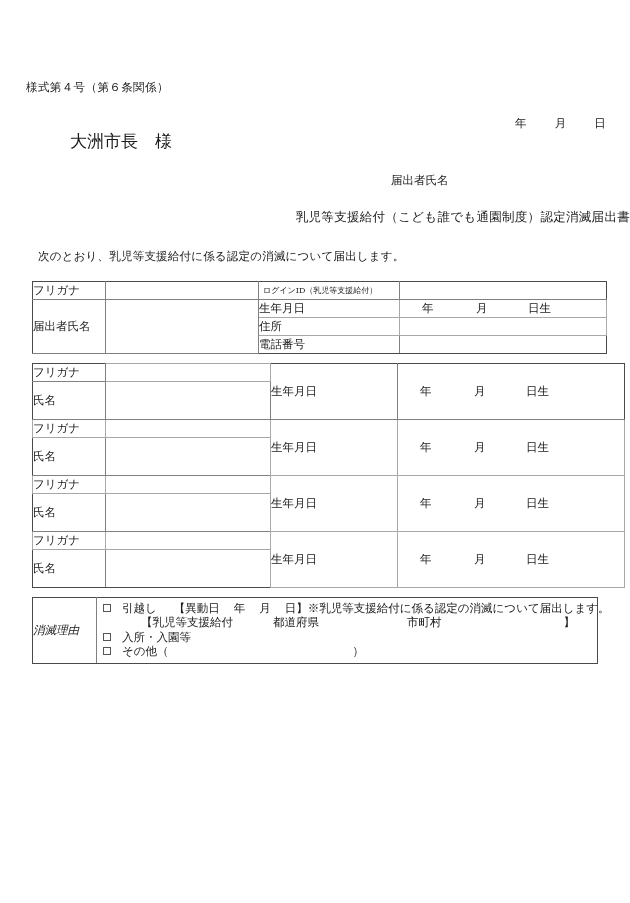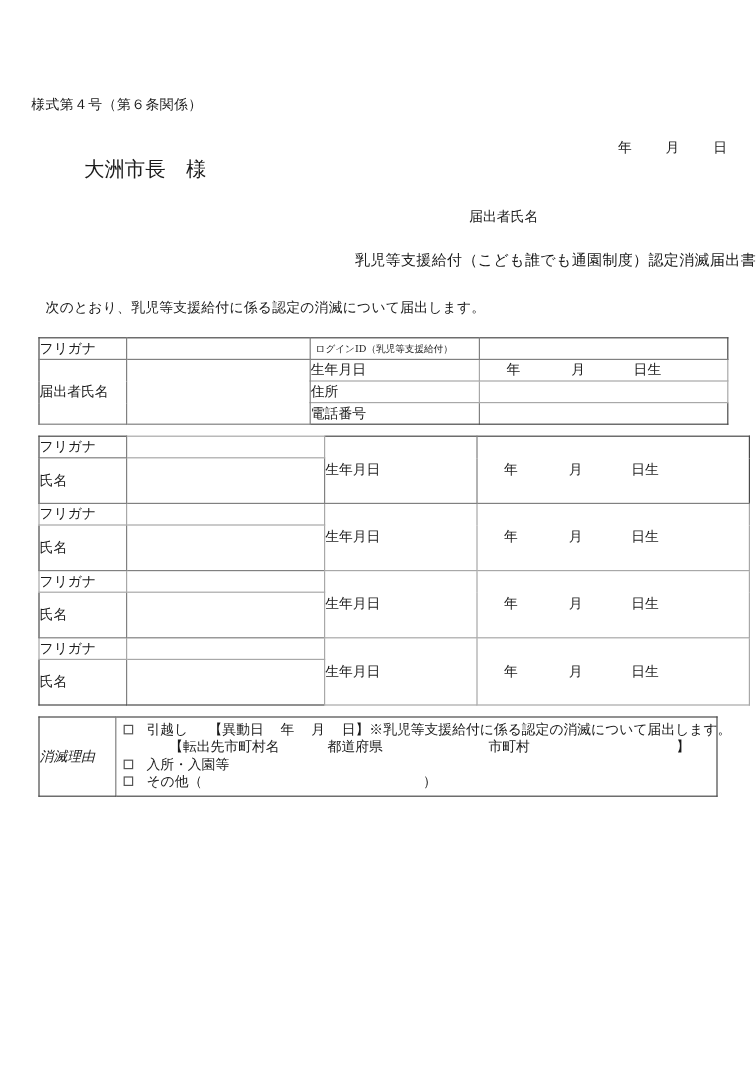--- a/index.html
+++ b/index.html
@@ -250,21 +250,21 @@
 
   <table class="tbl" id="tbl-reason">
     <tbody>
         <tr>
       <td class="r-label outer-t outer-l outer-b">消滅理由</td>
       <td class="r-body outer-t outer-r outer-b">
         <span class="r-line">
           <span class="cb"></span><span>引越し</span><span class="gap-a"></span><span>【異動日</span><span class="gap-c"></span><span>年</span><span class="gap-c"></span><span>月</span><span class="gap-c"></span><span>日】</span><span>※乳児等支援給付に係る認定の消滅について届出します。</span>
         </span>
         <span class="r-line">
-          <span class="indent-2"></span><span>【転出先市町村名</span><span class="gap-d"></span><span>都道府県</span><span class="gap-f"></span><span>市町村</span><span class="gap-g"></span><span>】</span>
+          <span class="indent-2"></span><span>【乳児等支援給付</span><span class="gap-d"></span><span>都道府県</span><span class="gap-f"></span><span>市町村</span><span class="gap-g"></span><span>】</span>
         </span>
         <span class="r-line">
           <span class="cb"></span><span>入所・入園等</span>
         </span>
         <span class="r-line">
           <span class="cb"></span><span>その他（</span><span class="gap-g"></span><span class="gap-e"></span><span>）</span>
         </span>
       </td>
     </tr>
   </tbody>

